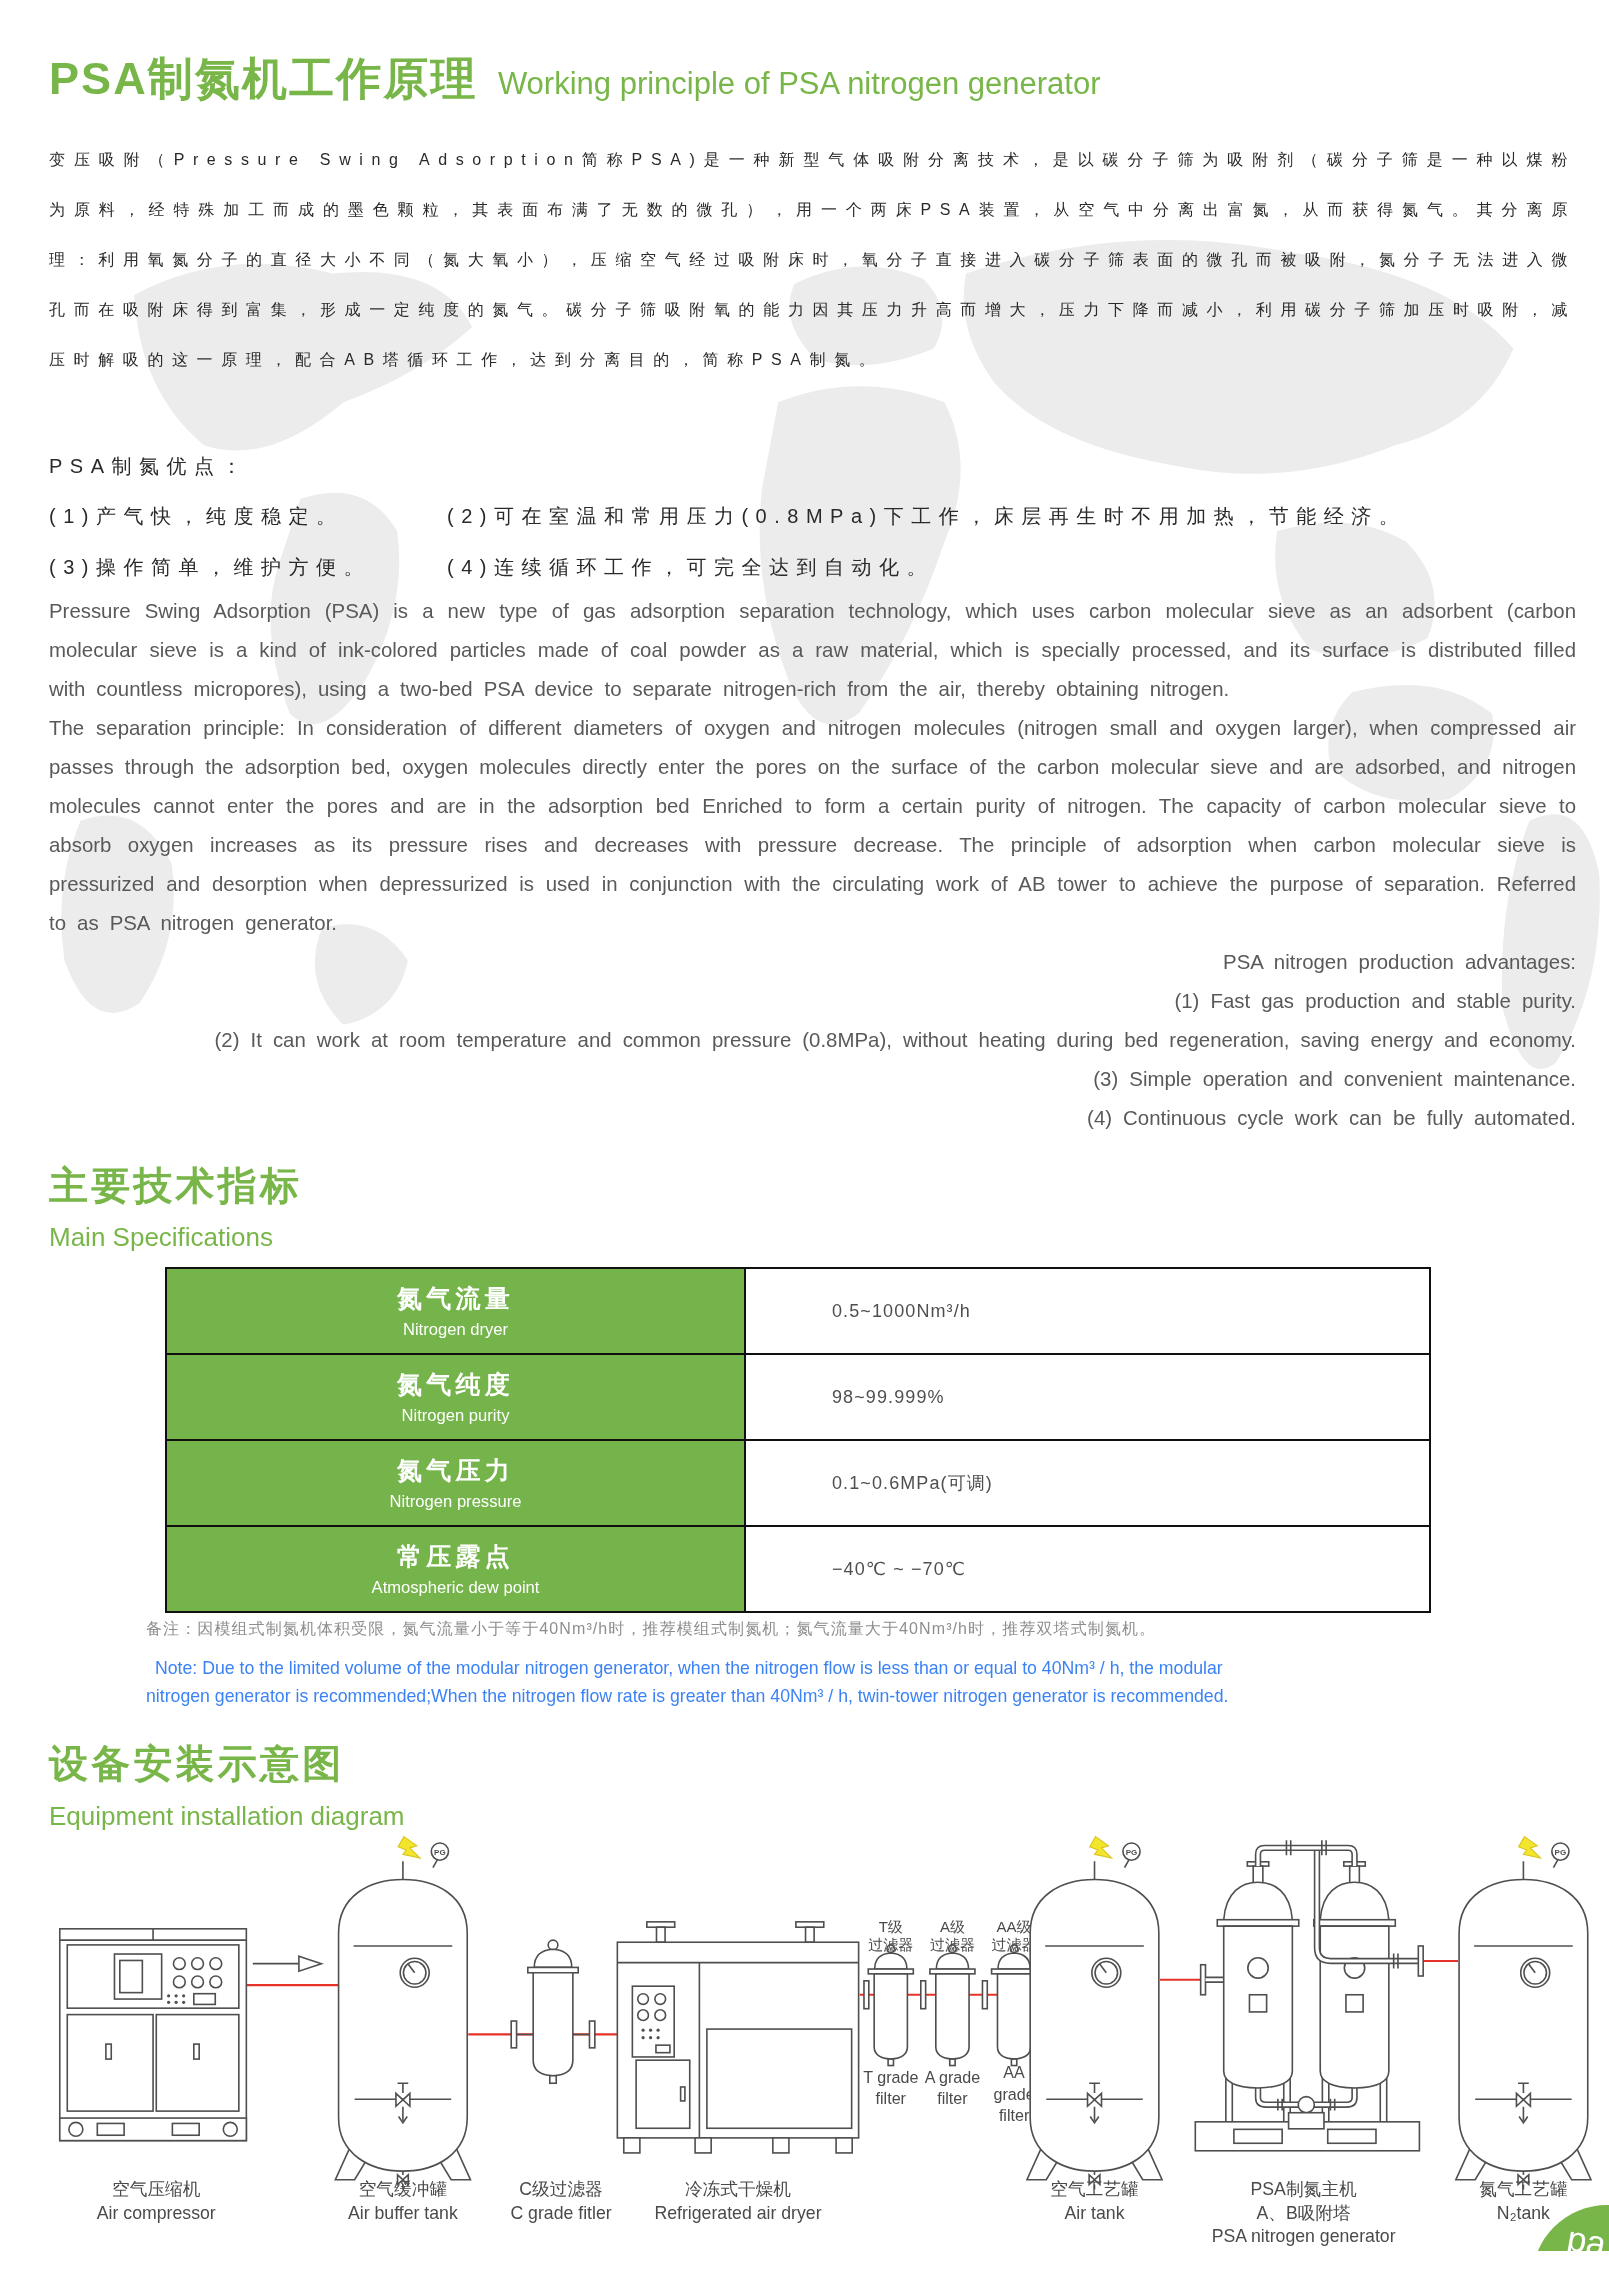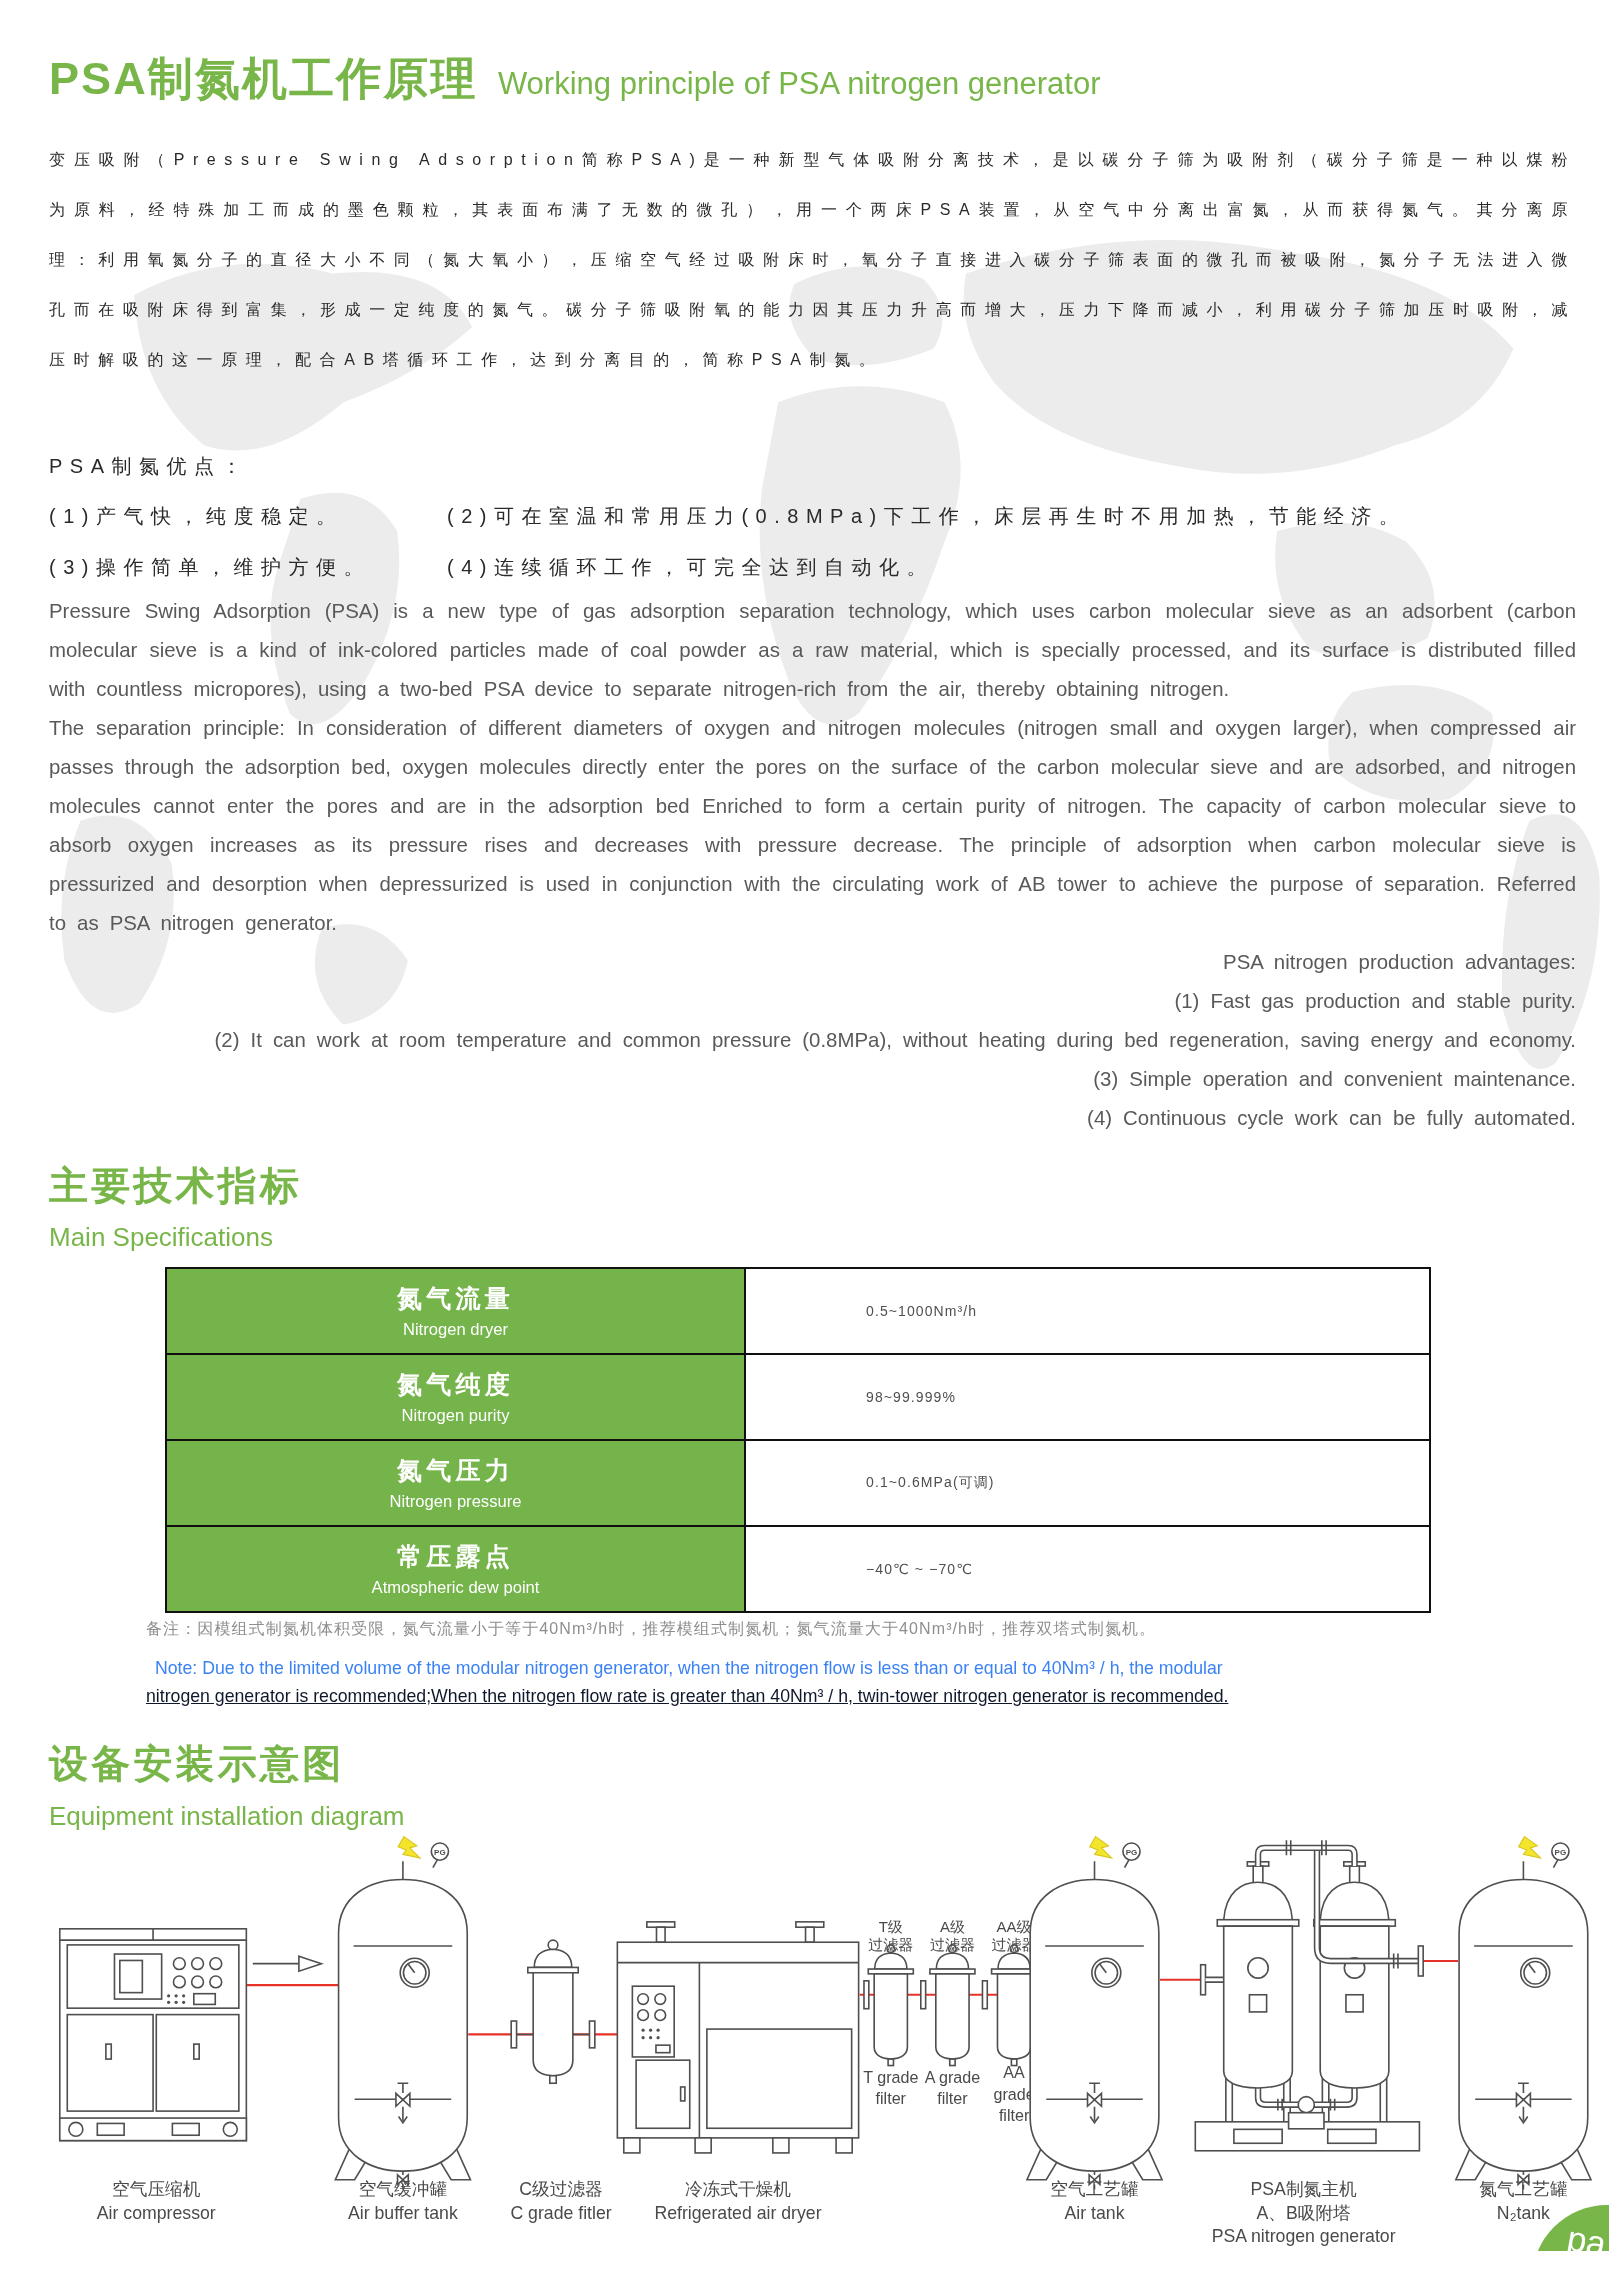--- a/index.html
+++ b/index.html
@@ -26,26 +26,26 @@
             text-align:justify;word-spacing:5.4px;}
   .intro-en .one-line{text-align:right;}
   
   .spec-table{left:165px;top:1267px;width:1262px;border:2.1px solid #101010;background:#fff;}
   .spec-row{display:flex;height:84px;}
   .spec-row + .spec-row{border-top:2.1px solid #101010;}
   .spec-key{width:577px;background:#74b44a;border-right:2.1px solid #101010;display:flex;
             flex-direction:column;justify-content:center;align-items:center;gap:4.3px;}
   .key-zh{font-size:25px;font-weight:bold;color:#ffffff;letter-spacing:4.3px;}
   .key-en{font-size:16.6px;color:#ffffff;}
-  .spec-val{flex:1;display:flex;align-items:center;padding-left:120px;font-size:14px;
+  .spec-val{flex:1;display:flex;align-items:center;padding-left:86px;font-size:18px;
             color:#4e4f51;letter-spacing:1.1px;}
   
   .note-zh{left:146px;top:1619px;font-size:16px;color:#8e8e8e;letter-spacing:1.1px;white-space:nowrap;}
   .note-en-1{left:155px;top:1658px;font-size:17.7px;color:#3b82f6;white-space:nowrap;}
-  .note-en-2{left:146px;top:1686px;font-size:17.7px;color:#0f172a;white-space:nowrap;text-decoration:underline;}
+  .note-en-2{left:146px;top:1686px;font-size:17.7px;color:#3b82f6;white-space:nowrap;}
   
   #diagram{position:absolute;left:0;top:1835px;font-family:inherit;}
   .shape{fill:#ffffff;stroke:#4f4f50;stroke-width:3;}
   .ln{fill:none;stroke:#4f4f50;stroke-width:3;}
   .red{fill:none;stroke:#e63228;stroke-width:4;}
   .pipe-o{fill:none;stroke:#4f4f50;stroke-width:12;}
   .pipe-i{fill:none;stroke:#ffffff;stroke-width:6;}
   .flag{fill:#f3e42c;stroke:#d9c51c;stroke-width:2;}
   .dark{fill:#4f4f50;}
   .lbl{fill:#4a4a4b;font-size:33px;text-anchor:middle;}

